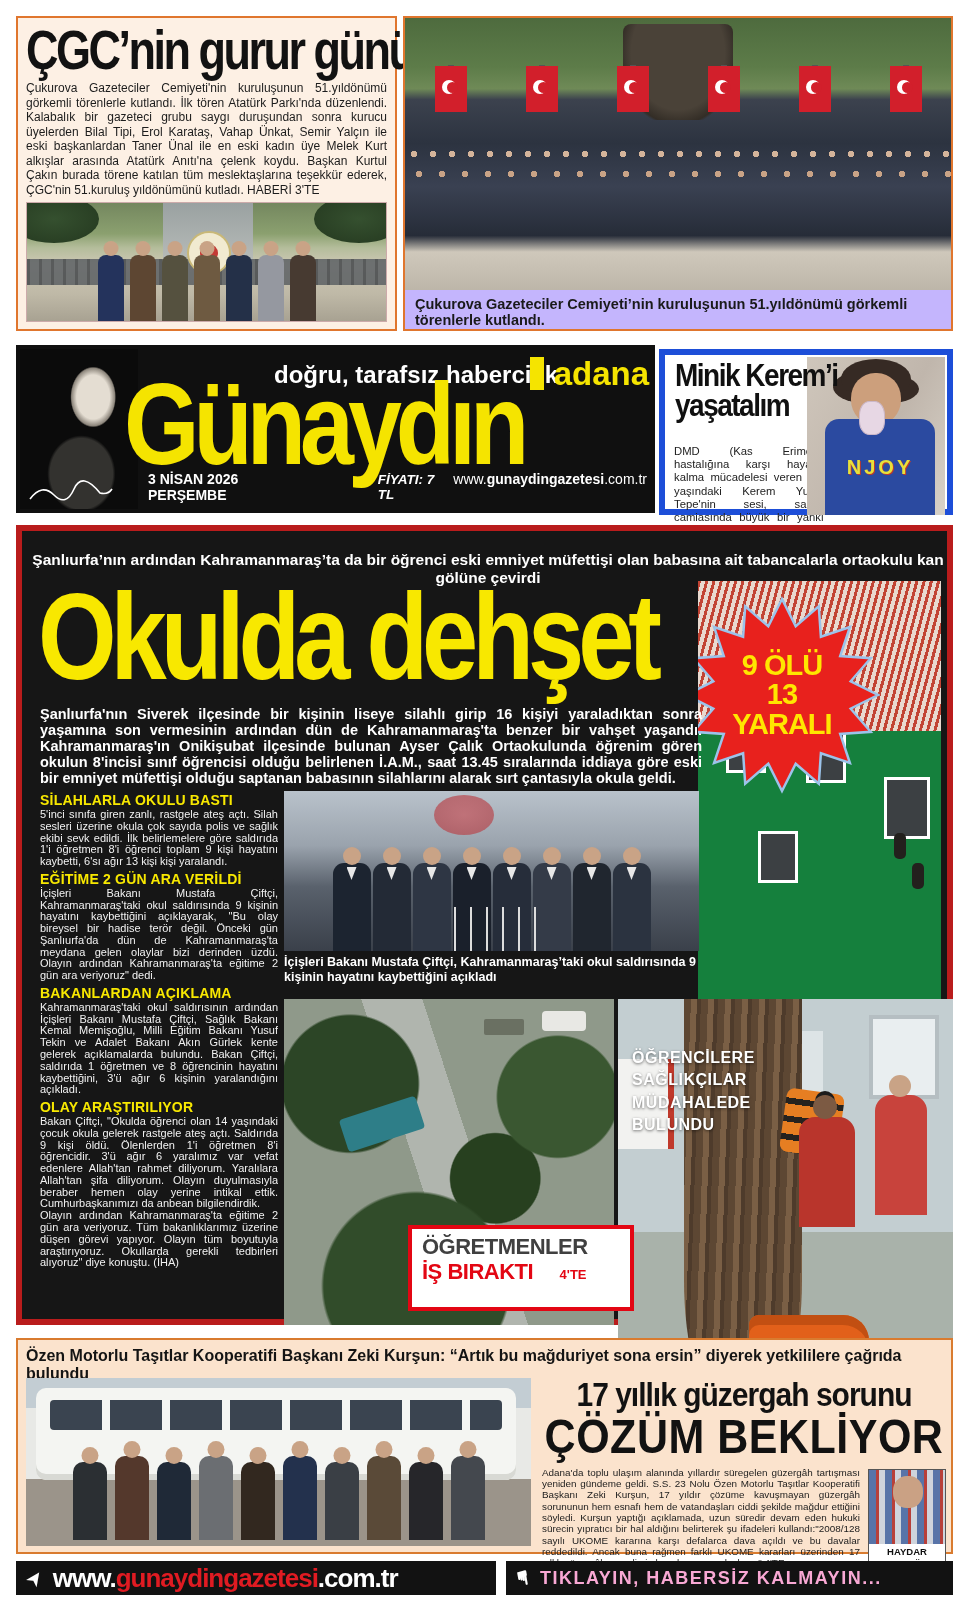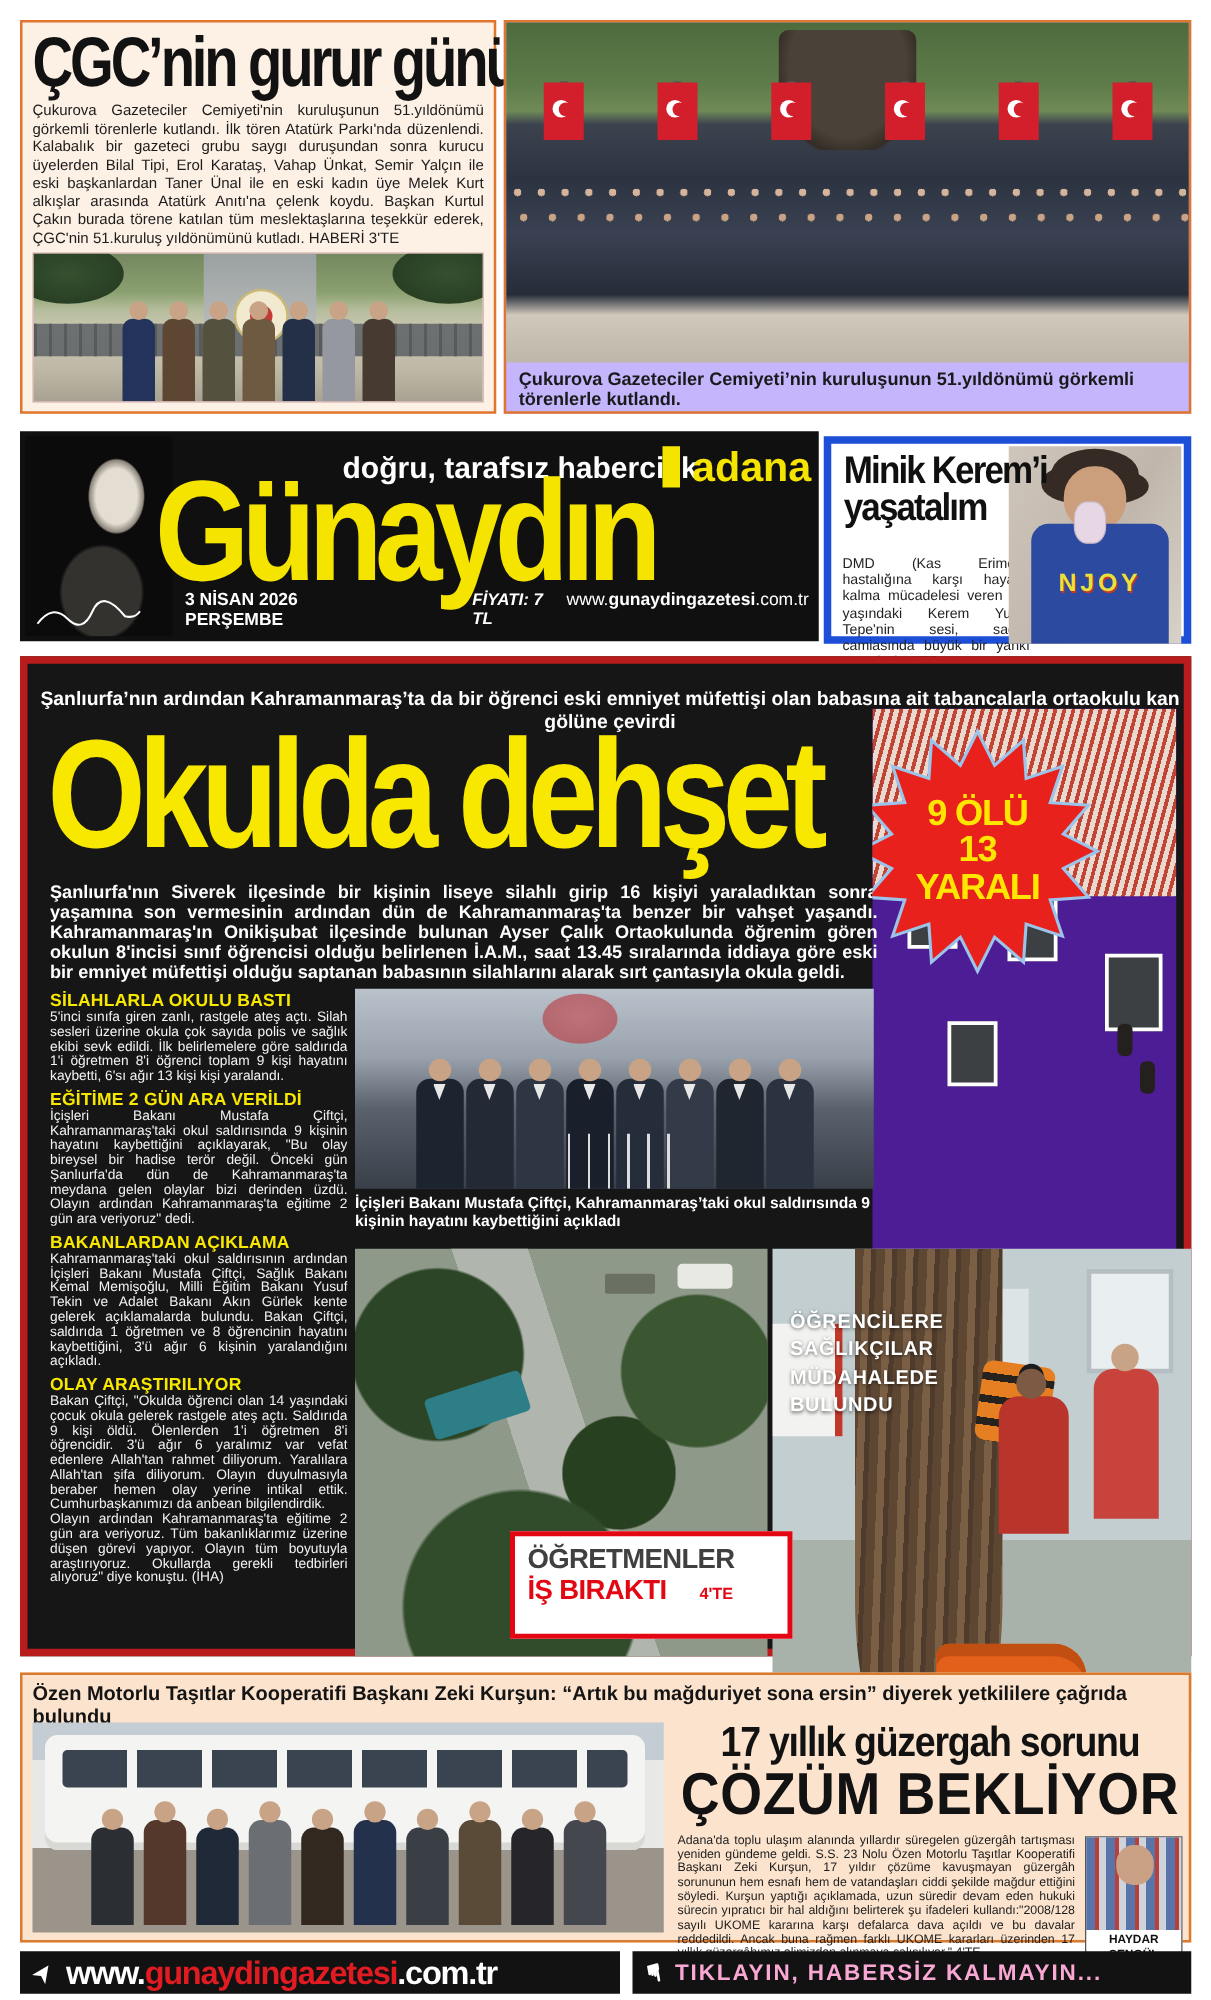--- a/index.html
+++ b/index.html
@@ -91,21 +91,21 @@
   .kerem-photo .bag { position:absolute; left:52px; top:44px; width:26px; height:34px; border-radius:40%;
     background:#e7d7e4; border:1px solid #cbb8c9; z-index:2; }
 
   
   .main-box { position:absolute; left:16px; top:525px; width:937px; height:800px;
               background:#161616; border:6px solid #b91c1c; }
   .main-strap { position:absolute; left:10px; top:20px; width:912px; text-align:center;
                 font-size:15.5px; font-weight:bold; color:#fff; }
   .main-headline { position:absolute; left:16px; top:48px; font-size:101px; font-weight:bold; color:#f8e800;
                    letter-spacing:-6px; line-height:.95; transform:scaleY(1.22); transform-origin:top left; white-space:nowrap; z-index:1; }
-  .school-photo { position:absolute; right:6px; top:36px; width:243px; height:500px; background:#4c1d95; }
+  .school-photo { position:absolute; right:6px; top:50px; width:243px; height:500px; background:#15803d; }
   .school-photo .roof { position:absolute; left:0; top:0; width:100%; height:30%;
     background:repeating-linear-gradient(105deg,#c24434 0 3px,#e9d9cf 3px 7px); }
   .school-photo .win { position:absolute; width:40px; height:52px; background:#3c4043; border:3px solid #fff; }
   .school-photo .fig { position:absolute; width:12px; height:26px; border-radius:5px; background:#23201d; }
   .school-photo .ground { position:absolute; left:0; bottom:0; width:100%; height:13%;
     background:linear-gradient(#b7b1a6,#9d968b); }
   .burst { position:absolute; left:-14px; top:12px; width:196px; height:204px; z-index:3; }
   .burst-text { position:absolute; inset:0; display:flex; flex-direction:column; justify-content:center;
                 align-items:center; text-align:center; color:#ffe600; font-weight:bold; line-height:1.02;
                 font-size:29px; letter-spacing:-1px; }

